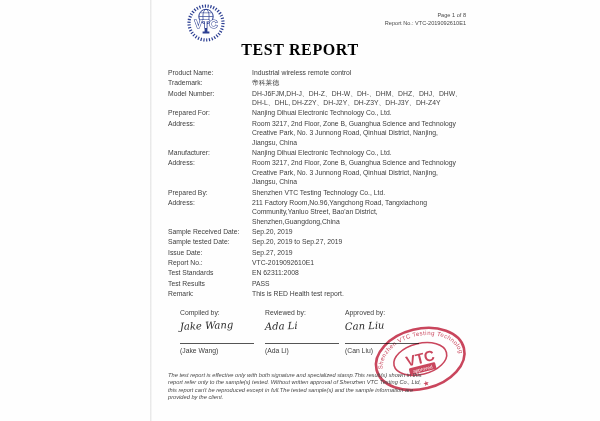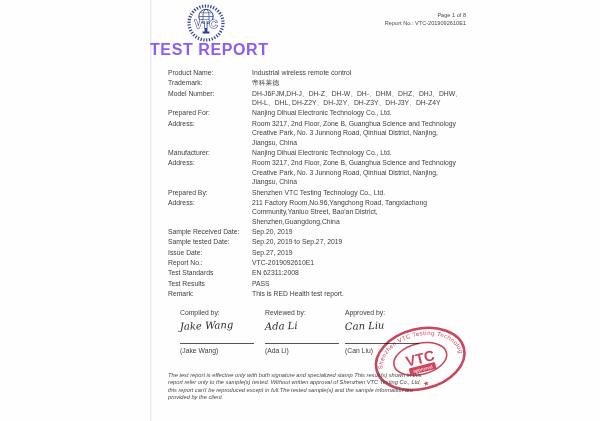--- a/index.html
+++ b/index.html
@@ -12,22 +12,22 @@
   .page-edge{
     position:absolute;left:150px;top:0;width:2px;height:421px;
     background:linear-gradient(to right, rgba(0,0,0,0.10), rgba(0,0,0,0.02));
   }
   .logo{position:absolute;left:186px;top:3px;}
   .pageinfo{
     position:absolute;right:134px;top:12px;text-align:right;
     font-size:5.6px;line-height:7.5px;color:#4a4a4a;
   }
   .title{
-    position:absolute;left:150px;top:41px;width:300px;text-align:left;
-    font-size:16px;font-weight:bold;letter-spacing:0.6px;color:#8b5cf6;margin:0;
+    position:absolute;left:150px;top:41px;width:300px;text-align:center;
+    font-size:16px;font-weight:bold;letter-spacing:0.6px;color:#000000;margin:0;font-family:Liberation Serif, serif;
   }
   .fields{position:absolute;left:168px;top:68px;width:300px;}
   .f-row{display:flex;margin-bottom:0.8px;}
   .f-label{width:84px;flex:0 0 84px;font-size:6.8px;line-height:9.5px;align-self:center;}
   .f-row.top-align .f-label{align-self:flex-start;}
   .f-value{width:212px;flex:0 0 212px;font-size:6.8px;line-height:9.5px;}
   .sig-section{position:absolute;left:180px;top:309px;width:300px;display:flex;}
   .sig-col{position:relative;}
   .sig-col:nth-child(1){width:85px;}
   .sig-col:nth-child(2){width:80px;}

